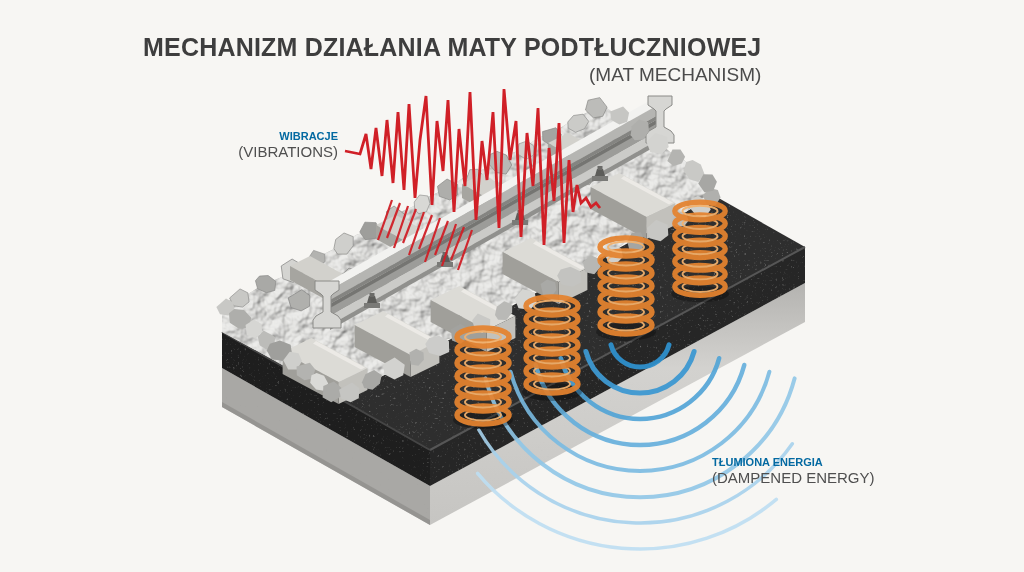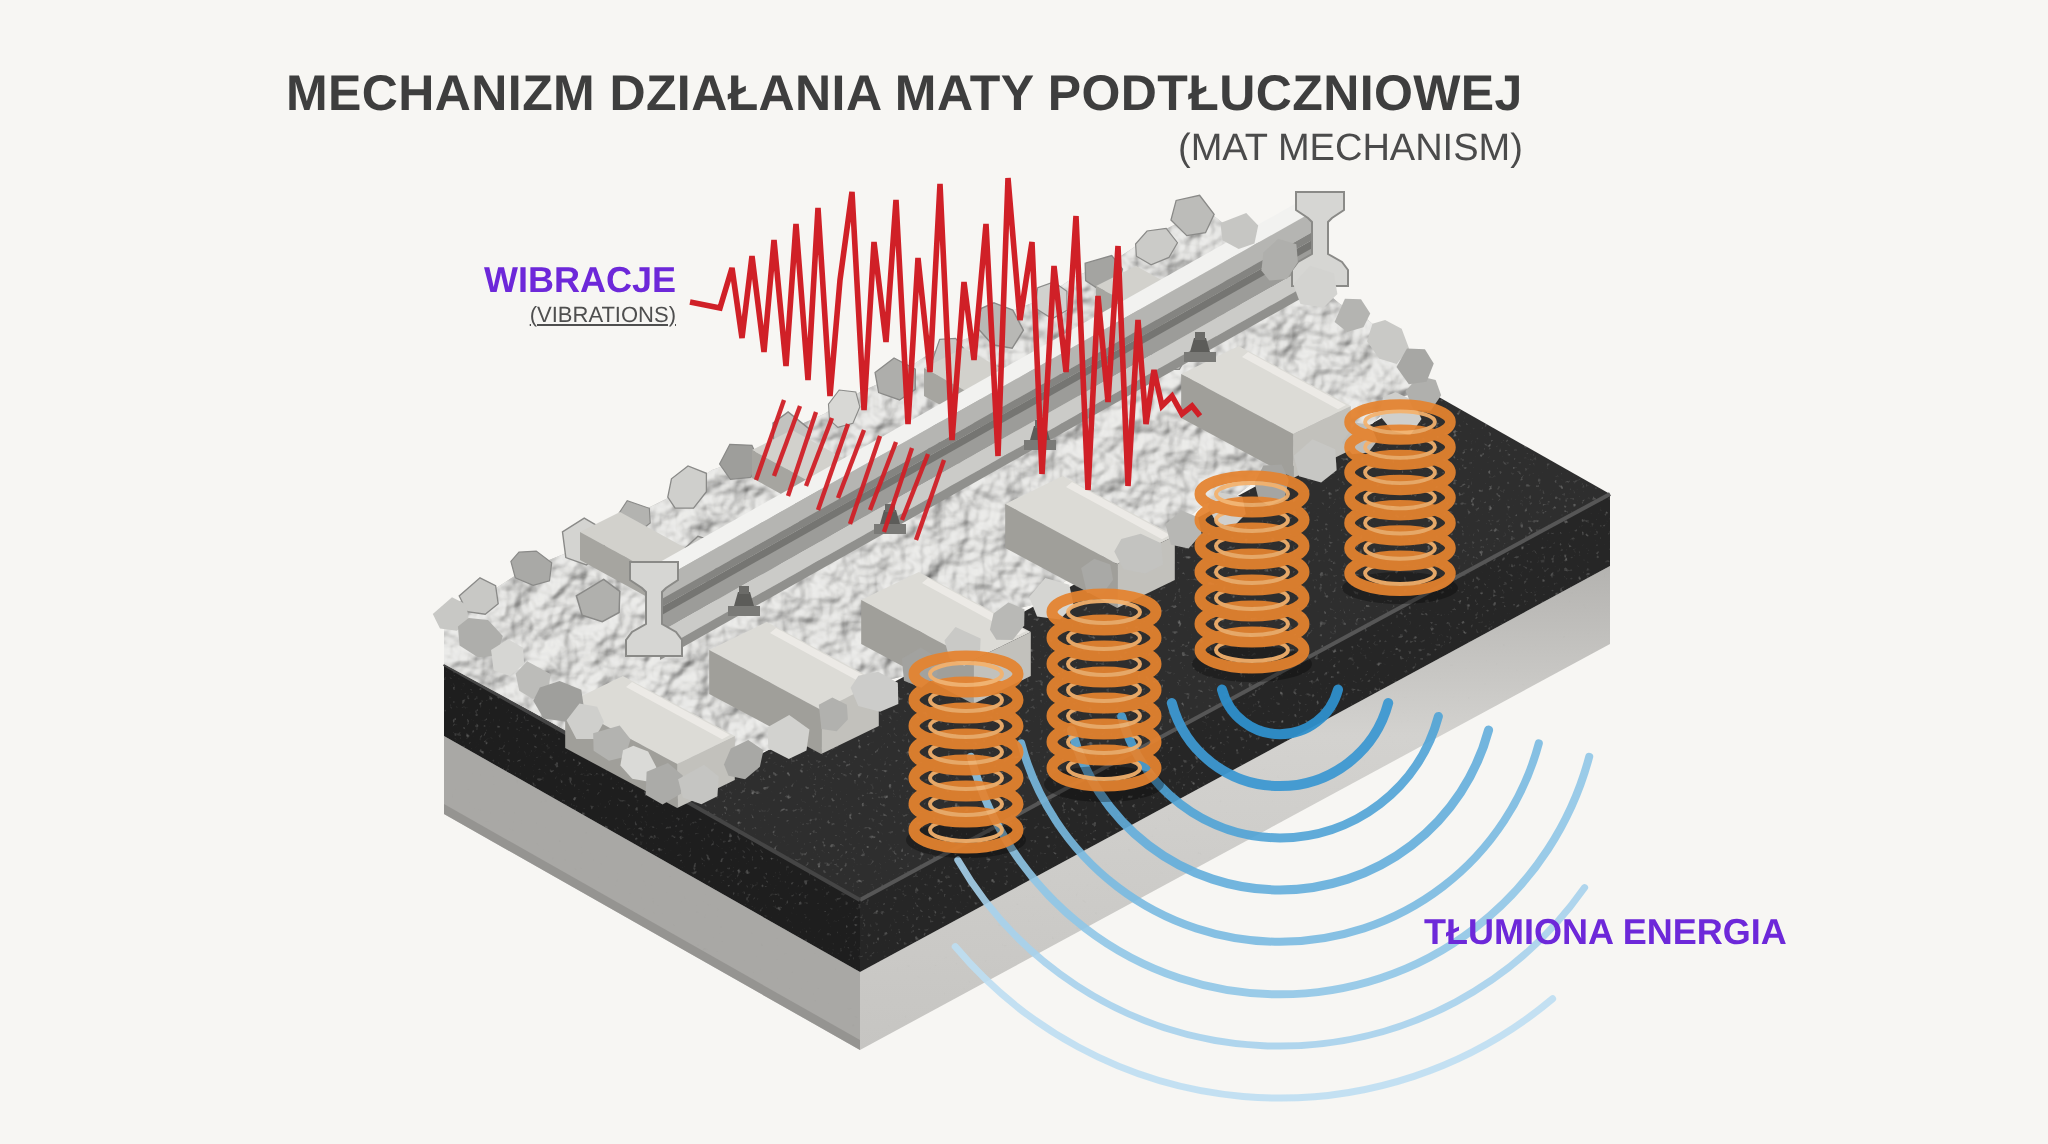--- a/index.html
+++ b/index.html
@@ -8,22 +8,22 @@
     background:var(--bg,#f7f6f3);
     font-family:"Liberation Sans","DejaVu Sans",sans-serif;
     color:var(--ink,#3e3e3e);
   }
   .stage{position:relative;width:1024px;height:452px;}
   .stage svg{position:absolute;left:0;top:0;}
   .title-block{position:absolute;left:143px;top:33px;line-height:1.15;}
   .title-main{font-size:25px;font-weight:bold;letter-spacing:.2px;color:var(--ink,#3e3e3e);}
   .title-sub{font-size:19px;font-weight:normal;color:#4b4b4b;margin-top:2px;text-align:right;}
   .callout{position:absolute;line-height:1.2;}
-  .callout .main{font-size:18px;font-weight:bold;color:#6d28d9;}
-  .callout .sub{font-size:11px;color:#4f4f4f;text-decoration:underline;}
+  .callout .main{font-size:11px;font-weight:bold;color:#0369a1;}
+  .callout .sub{font-size:15px;color:#4f4f4f;}
   .callout-vibrations{left:0;top:130px;width:338px;text-align:right;}
   .callout-dampened{left:696px;top:456px;text-align:left;margin-left:16px;}
   
   .wave,.wave-hatch{stroke:var(--red,#d02027);}
   .spring-outer{stroke:var(--orange,#e5832f);}
   .spring-inner{stroke:var(--orange-light,#f4b26d);}
 </style>
 </head>
 <body style="--bg: #f7f6f3; --ink: #3e3e3e; --red: #d02027; --orange: #e5832f; --orange-light: #f4b26d; --blue: #4aa0d4;">
 
@@ -263,15 +263,16 @@
     <div class="title-sub">(MAT MECHANISM)</div>
   </div>
 
   <div class="callout callout-vibrations">
     <div class="main">WIBRACJE</div>
     <div class="sub">(VIBRATIONS)</div>
   </div>
 
   <div class="callout callout-dampened">
     <div class="main">TŁUMIONA ENERGIA</div>
+    <div class="sub">(DAMPENED ENERGY)</div>
   </div>
 
 </div>
 
 </body></html>

